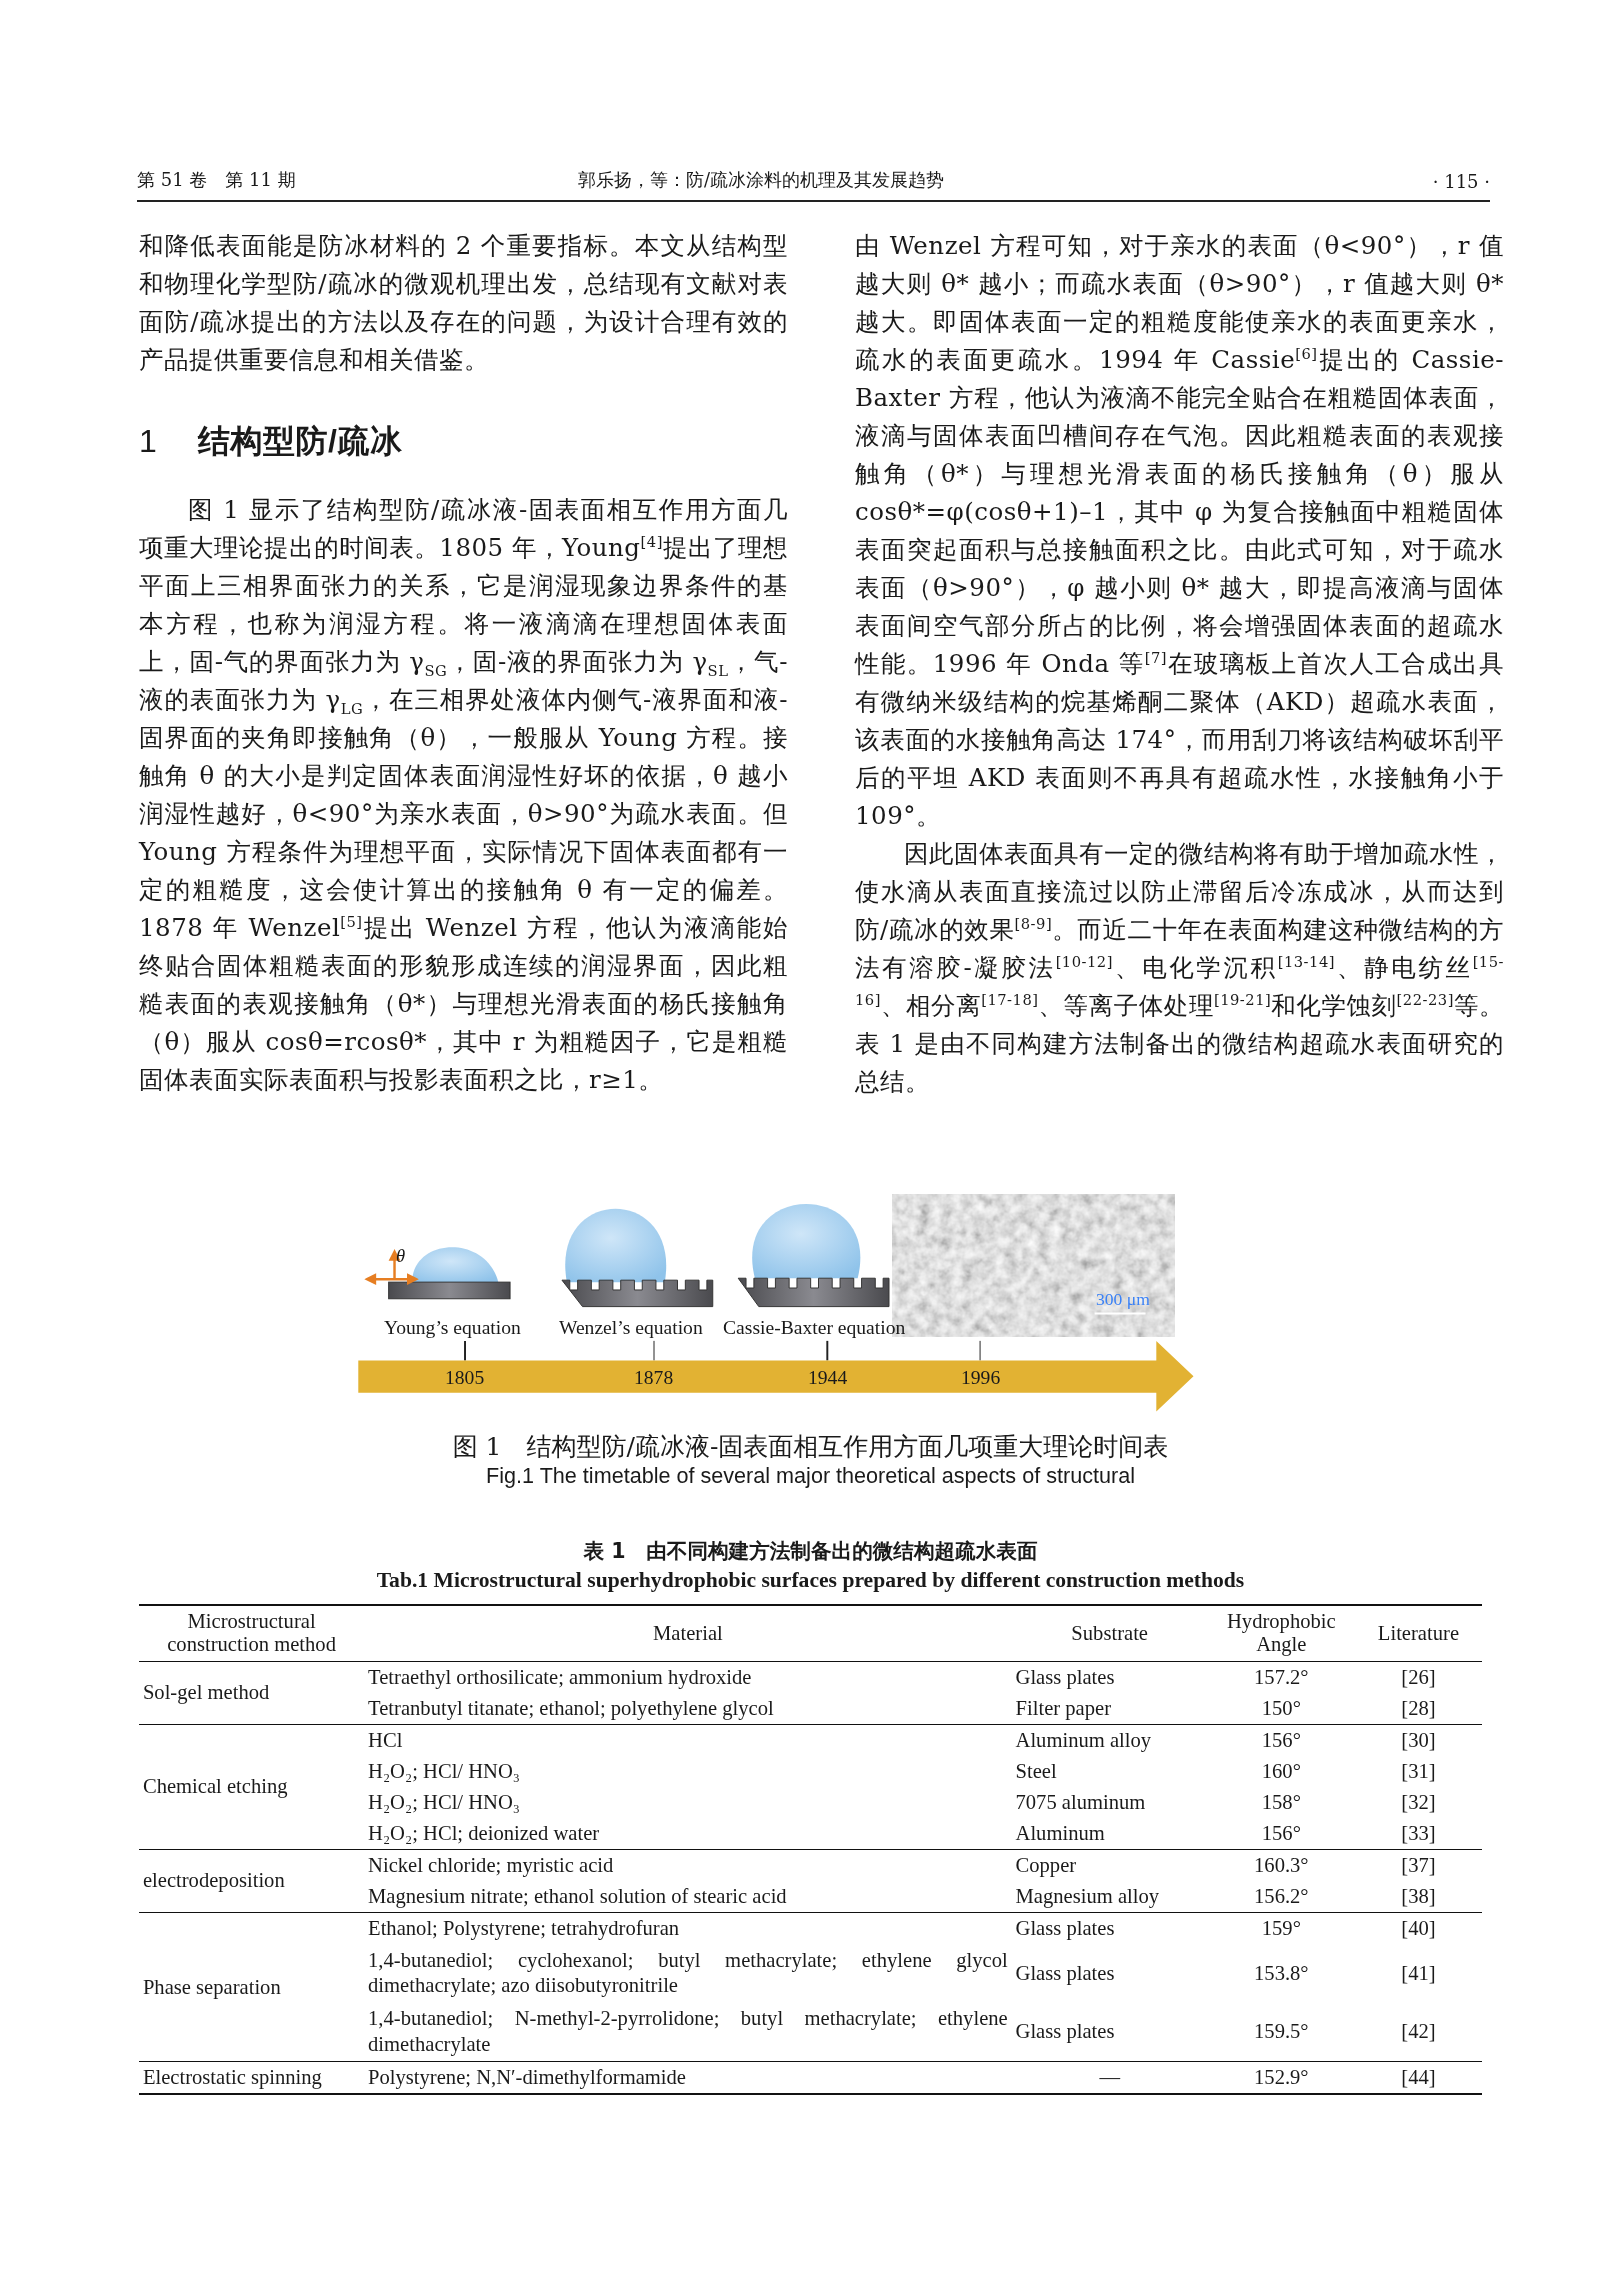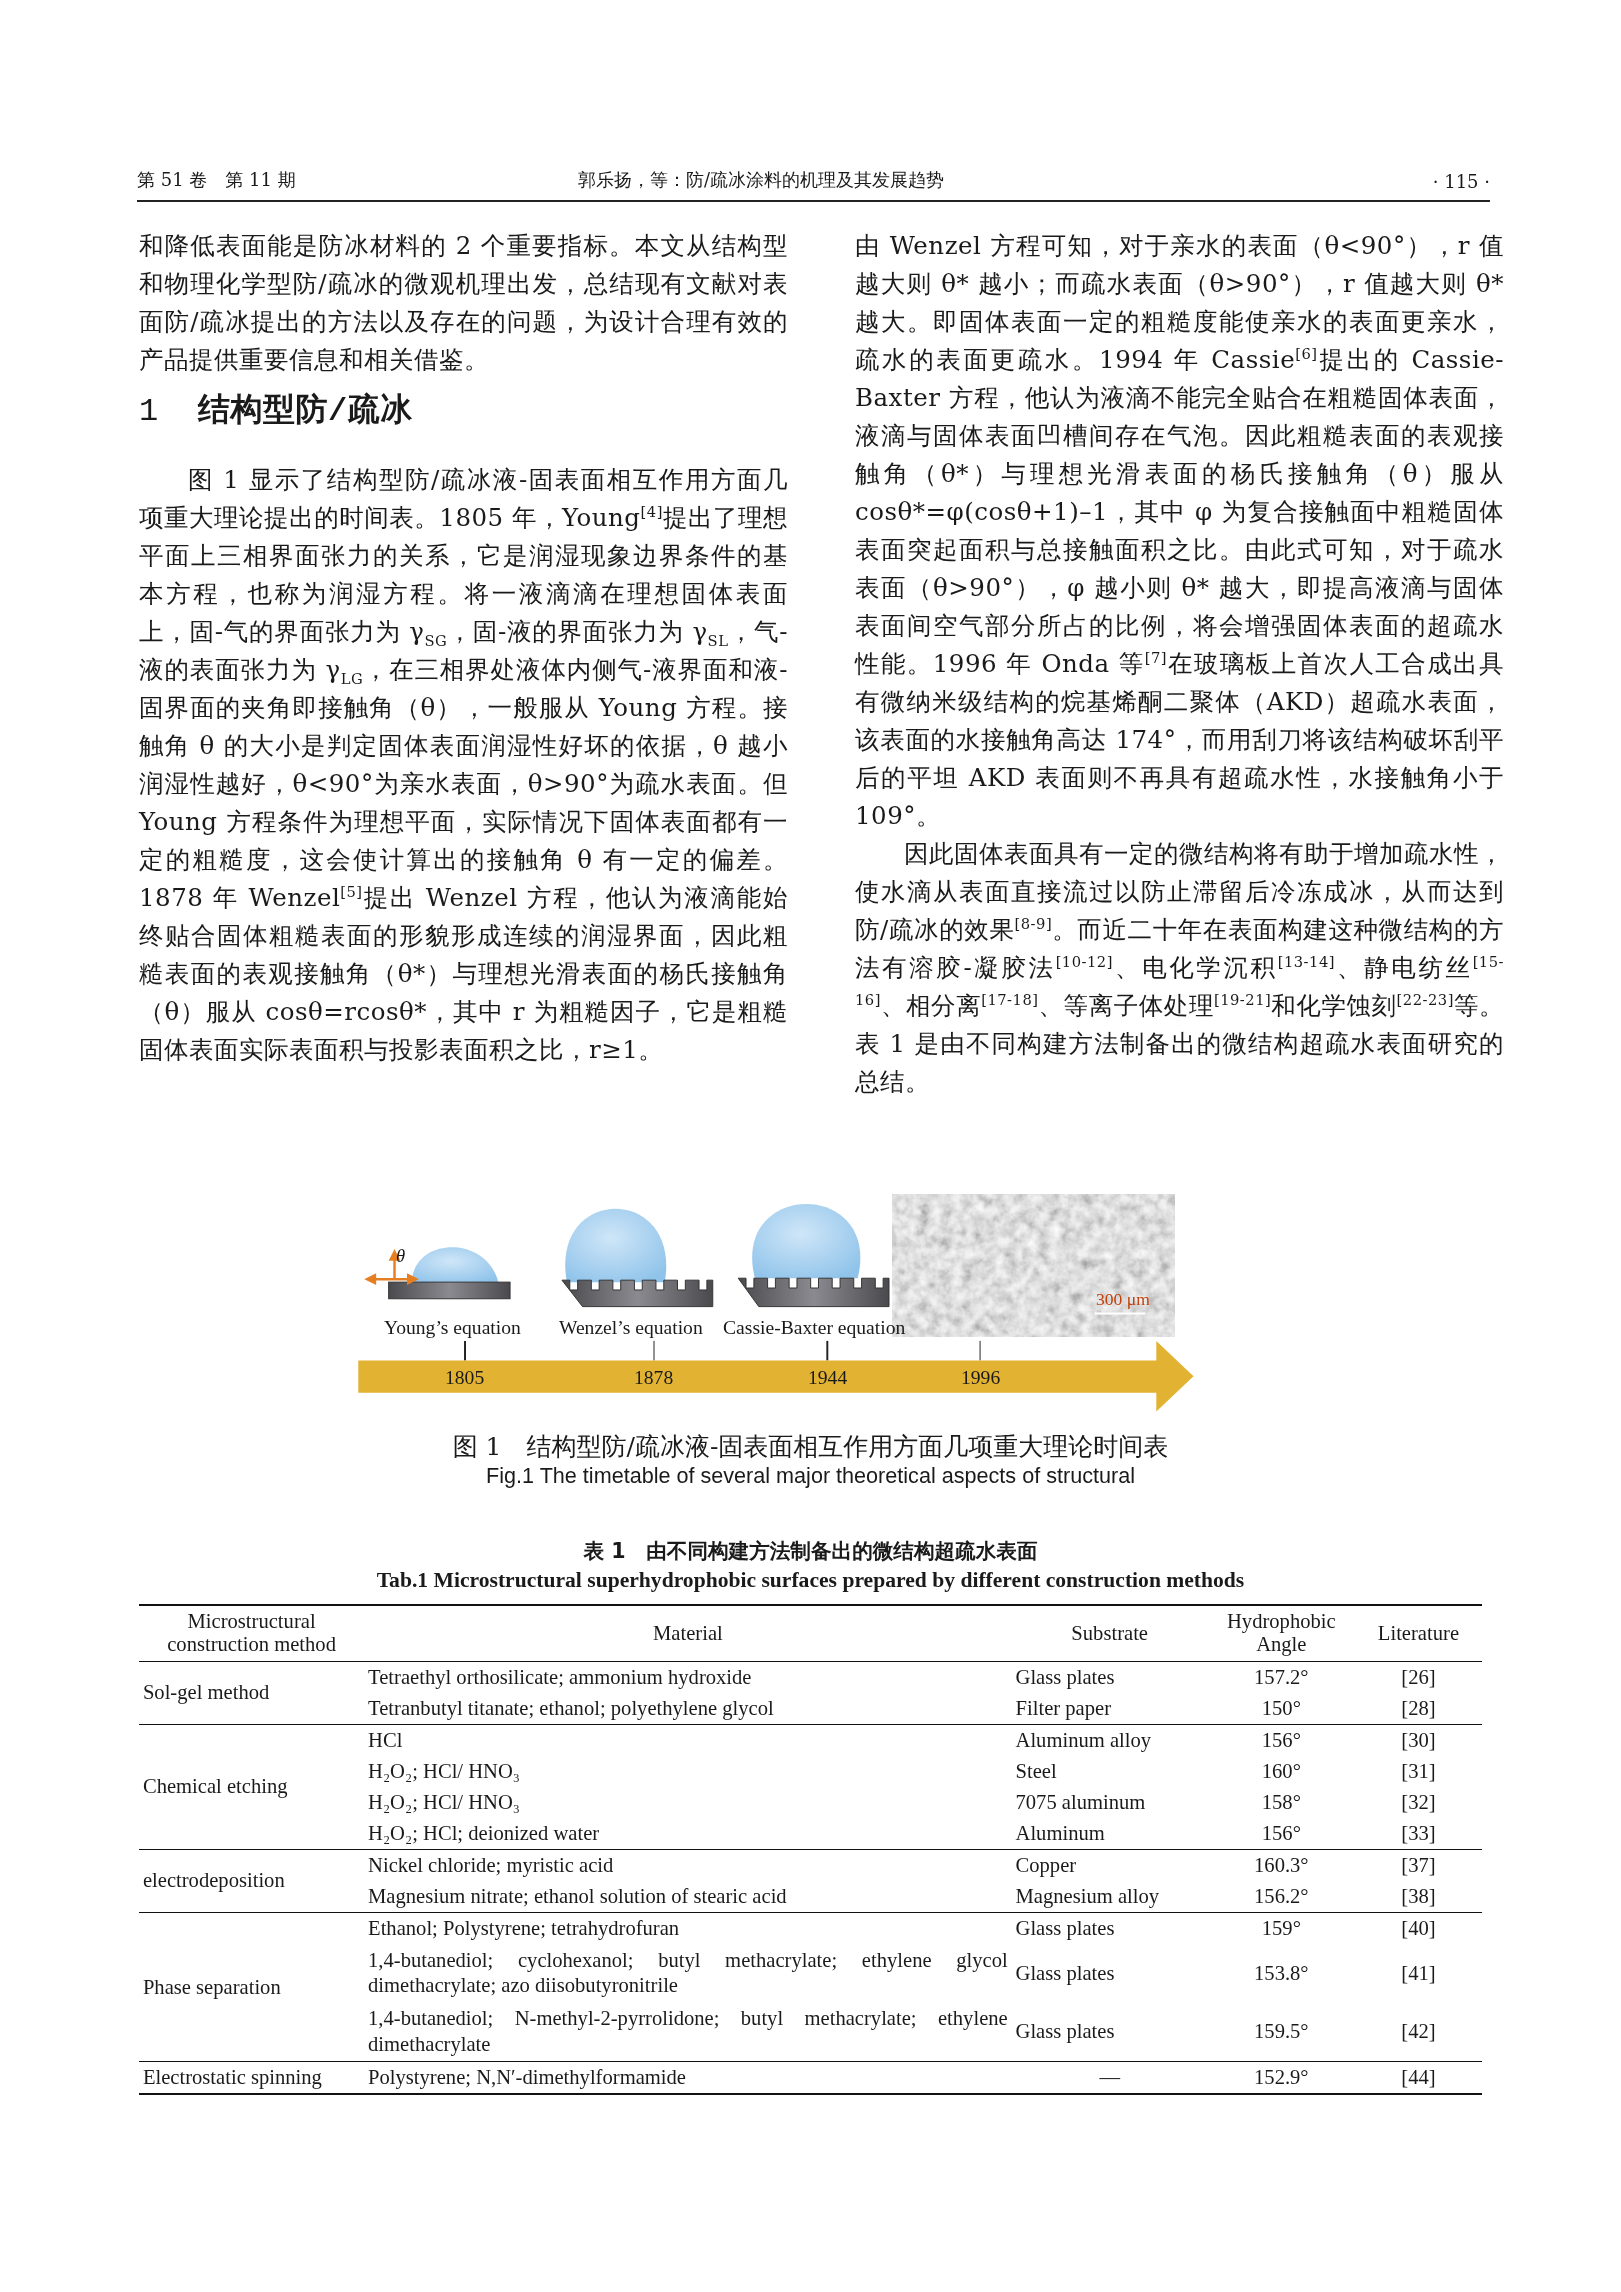--- a/index.html
+++ b/index.html
@@ -8,31 +8,31 @@
   .running-head { position: absolute; left: 137px; top: 159px; width: 1353px; height: 33px;
          font-size: 18px; display: flex; justify-content: space-between; align-items: flex-end; }
   .running-head .rh-title { position: absolute; left: 441px; }
   .head-rule { position: absolute; left: 137px; top: 200px; width: 1353px; height: 1.5px; background: #222; }
   .col { position: absolute; top: 227px; width: 649px; font-size: 24.5px; line-height: 38px;
          text-align: justify; font-family: "DejaVu Serif", "Liberation Serif", serif; letter-spacing: 0.5px; }
   .col.left { left: 139px; }
   .col.right { left: 855px; }
   .col p { margin: 0; }
   .col p.indent { text-indent: 2em; }
-  .section-title { font-family: Liberation Mono, monospace; font-weight: bold;
-         font-size: 32px; margin: 12px 0 29px 0; line-height: 41px; }
+  .section-title { font-family: Liberation Sans, sans-serif; font-weight: bold;
+         font-size: 32px; margin: 42px 0 29px 0; line-height: 41px; }
   .section-title .num { display: inline-block; width: 59px; font-weight: normal; }
   sup { font-size: 14.7px; line-height: 0; }
   sub { font-size: 14.7px; line-height: 0; }
 
   .figure { position: absolute; left: 353px; top: 1194px; width: 931px; height: 235px; }
   .fig-svg { position: absolute; left: 0; top: 0; }
   .fig-label { position: absolute; font-size: 19.6px; font-family: "Liberation Serif", serif; white-space: nowrap; }
   .year { position: absolute; font-size: 19.6px; font-family: "Liberation Serif", serif; }
-  .scale-label { position: absolute; color: #c2410c; font-size: 17.6px; font-family: "Liberation Serif", serif; }
+  .scale-label { position: absolute; color: #3b82f6; font-size: 17.6px; font-family: "Liberation Serif", serif; }
 
   .caption { position: absolute; left: 294px; width: 1033px; text-align: center;
          font-family: Liberation Sans, sans-serif; font-size: 21.6px; line-height: 27.4px; }
   .caption.cn { top: 1433px; font-family: "DejaVu Serif", serif; font-size: 25px; }
   .caption.en { top: 1462px; }
   .table-title-cn { position: absolute; left: 294px; width: 1033px; top: 1537px; text-align: center;
          font-family: "DejaVu Sans", "Liberation Sans", sans-serif; font-weight: bold; font-size: 20.6px; }
   .table-title-en { position: absolute; left: 137px; width: 1347px; top: 1568px; text-align: center;
          font-family: "Liberation Serif", serif; font-weight: bold; font-size: 21.6px; }
 

